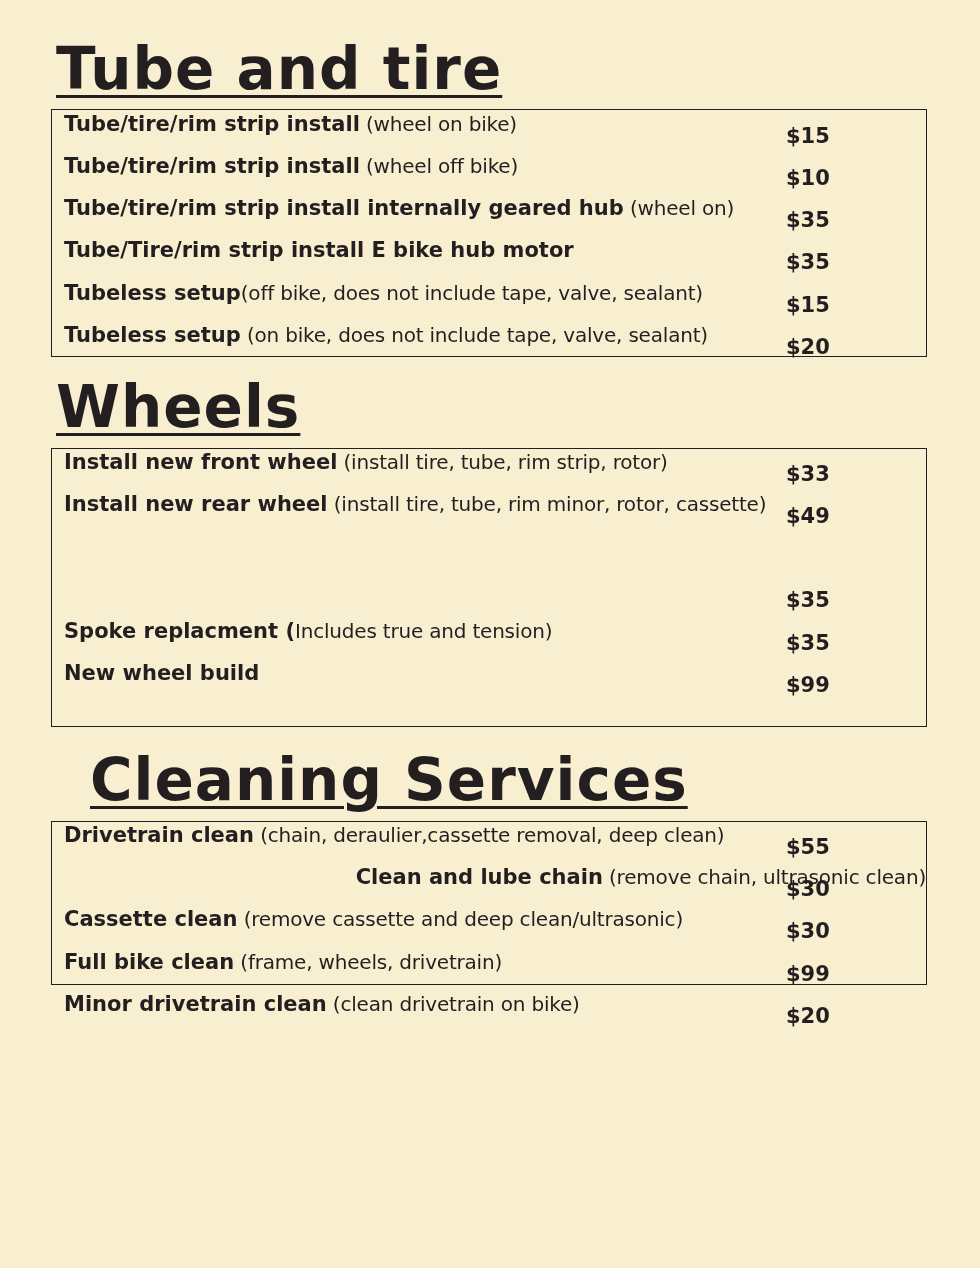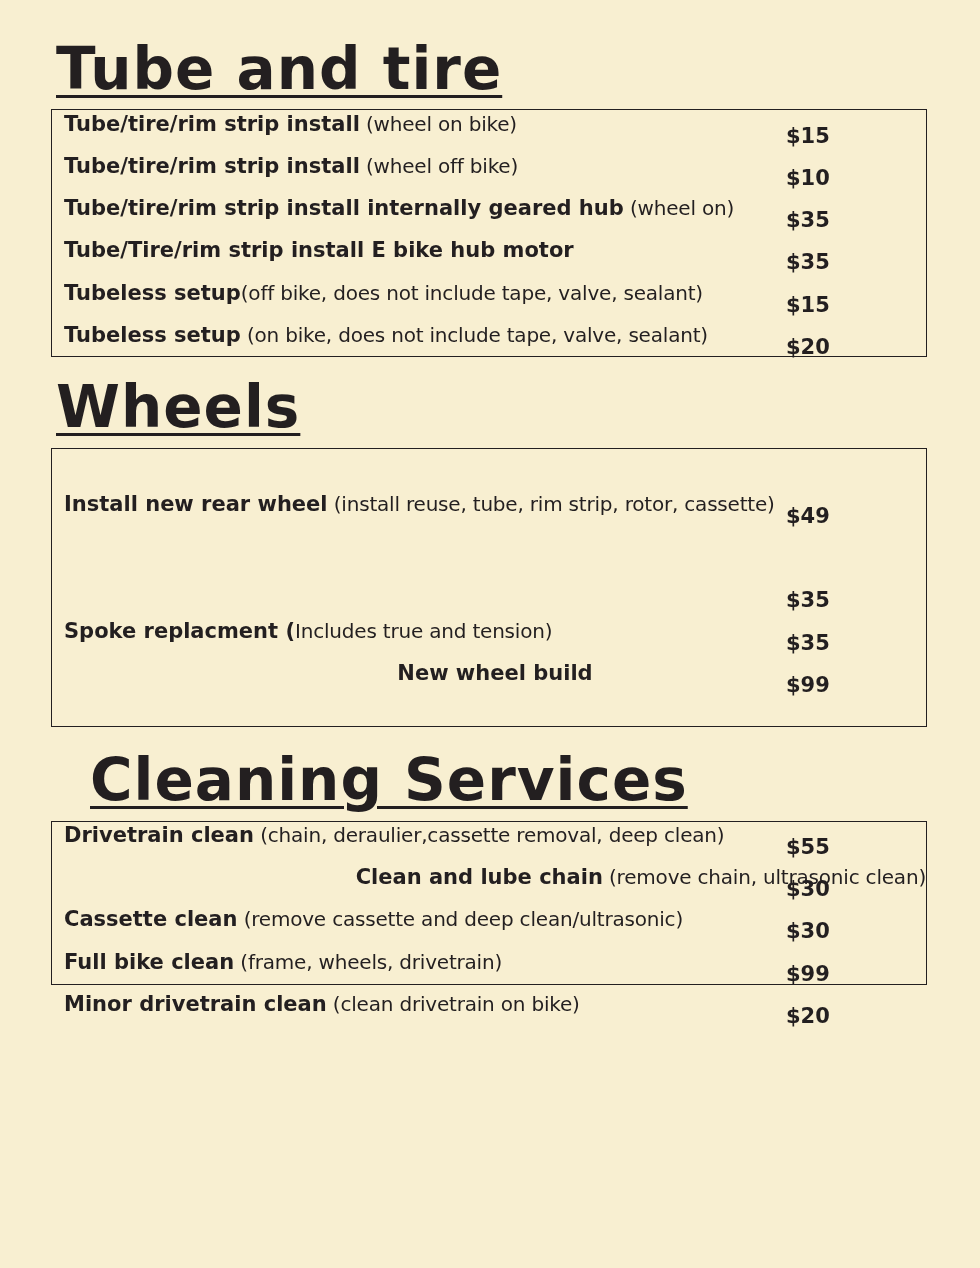--- a/index.html
+++ b/index.html
@@ -40,24 +40,25 @@
   <div class="row" style="top:-1px;"><span class="name">Tube/tire/rim strip install</span><span class="note"> (wheel on bike)</span><span class="price">$15</span></div>
   <div class="row" style="top:41px;"><span class="name">Tube/tire/rim strip install</span><span class="note"> (wheel off bike)</span><span class="price">$10</span></div>
   <div class="row" style="top:83px;"><span class="name">Tube/tire/rim strip install internally geared hub</span><span class="note"> (wheel on)</span><span class="price">$35</span></div>
   <div class="row" style="top:125px;"><span class="name">Tube/Tire/rim strip install E bike hub motor</span><span class="note"></span><span class="price">$35</span></div>
   <div class="row" style="top:168px;"><span class="name">Tubeless setup</span><span class="note">(off bike, does not include tape, valve, sealant)</span><span class="price">$15</span></div>
   <div class="row" style="top:210px;"><span class="name">Tubeless setup</span><span class="note"> (on bike, does not include tape, valve, sealant)</span><span class="price">$20</span></div>
 </div>
 
 <h1 class="heading" style="top:378px;">Wheels</h1>
 <div class="box" style="top:448px; height:279px;">
-  <div class="row" style="top:40px;"><span class="name">Install new rear wheel</span><span class="note"> (install reuse, tube, rim strip, rotor, cassette)</span><span class="price">$49</span></div>
+  <div class="row" style="top:-2px;"><span class="name">Install new front wheel</span><span class="note"> (install tire, tube, rim strip, rotor)</span><span class="price">$33</span></div>
+  <div class="row" style="top:40px;"><span class="name">Install new rear wheel</span><span class="note"> (install tire, tube, rim minor, rotor, cassette)</span><span class="price">$49</span></div>
   <div class="row" style="top:124px;"><span class="note"></span><span class="price">$35</span></div>
   <div class="row" style="top:167px;"><span class="name">Spoke replacment (</span><span class="note">Includes true and tension)</span><span class="price">$35</span></div>
-  <div class="row" style="top:209px;text-align:center;"><span class="name">New wheel build</span><span class="note"></span><span class="price">$99</span></div>
+  <div class="row" style="top:209px;"><span class="name">New wheel build</span><span class="note"></span><span class="price">$99</span></div>
 </div>
 
 <h1 class="heading" style="top:751px;margin-left:34px;">Cleaning Services</h1>
 <div class="box" style="top:821px; height:164px;">
   <div class="row" style="top:-2px;"><span class="name">Drivetrain clean</span><span class="note"> (chain, deraulier,cassette removal, deep clean)</span><span class="price">$55</span></div>
   <div class="row" style="top:40px;text-align:right;"><span class="name">Clean and lube chain</span><span class="note"> (remove chain, ultrasonic clean)</span><span class="price">$30</span></div>
   <div class="row" style="top:82px;"><span class="name">Cassette clean</span><span class="note"> (remove cassette and deep clean/ultrasonic)</span><span class="price">$30</span></div>
   <div class="row" style="top:125px;"><span class="name">Full bike clean</span><span class="note"> (frame, wheels, drivetrain)</span><span class="price">$99</span></div>
   <div class="row" style="top:167px;"><span class="name">Minor drivetrain clean</span><span class="note"> (clean drivetrain on bike)</span><span class="price">$20</span></div>
 </div>

